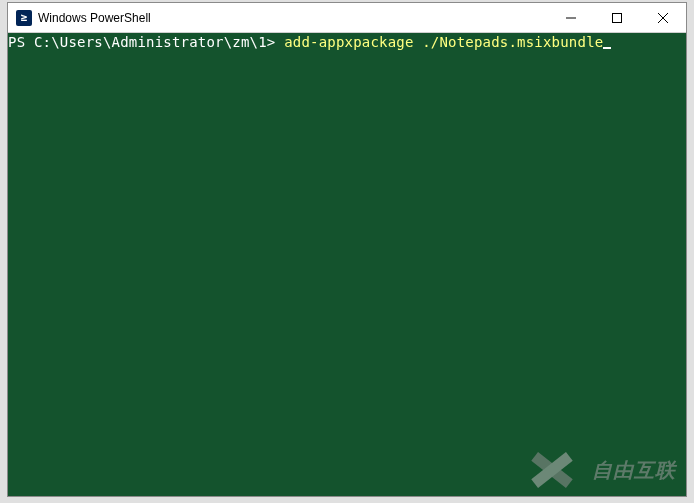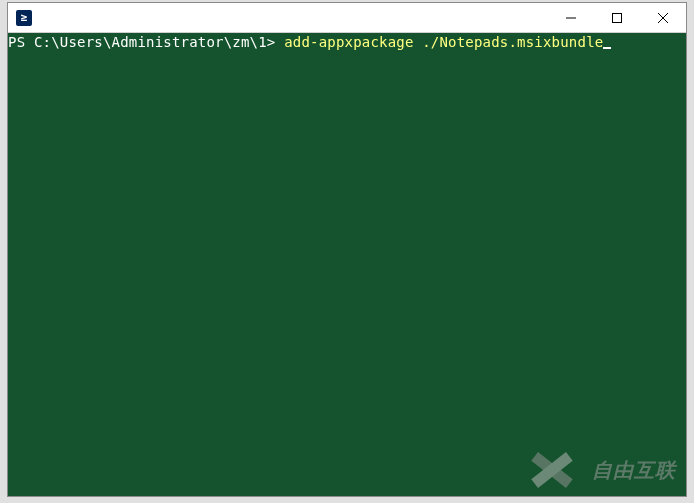--- a/index.html
+++ b/index.html
@@ -146,20 +146,21 @@
   </style>
 </head>
 <body>
 
 <div class="window">
   <div class="titlebar">
     <div class="title-left">
       <div class="app-icon">
         <span class="app-icon-inner">≥</span>
       </div>
+      <span class="title-text">Windows PowerShell</span>
     </div>
     <div class="win-controls">
       <div class="win-btn">
         <svg viewBox="0 0 10 10">
             <line x1="0" y1="5" x2="10" y2="5" stroke="#000" stroke-width="1"></line>
           </svg>
       </div>
       <div class="win-btn">
         <svg viewBox="0 0 10 10">
             <rect x="0.5" y="0.5" width="9" height="9" fill="none" stroke="#000" stroke-width="1"></rect>

